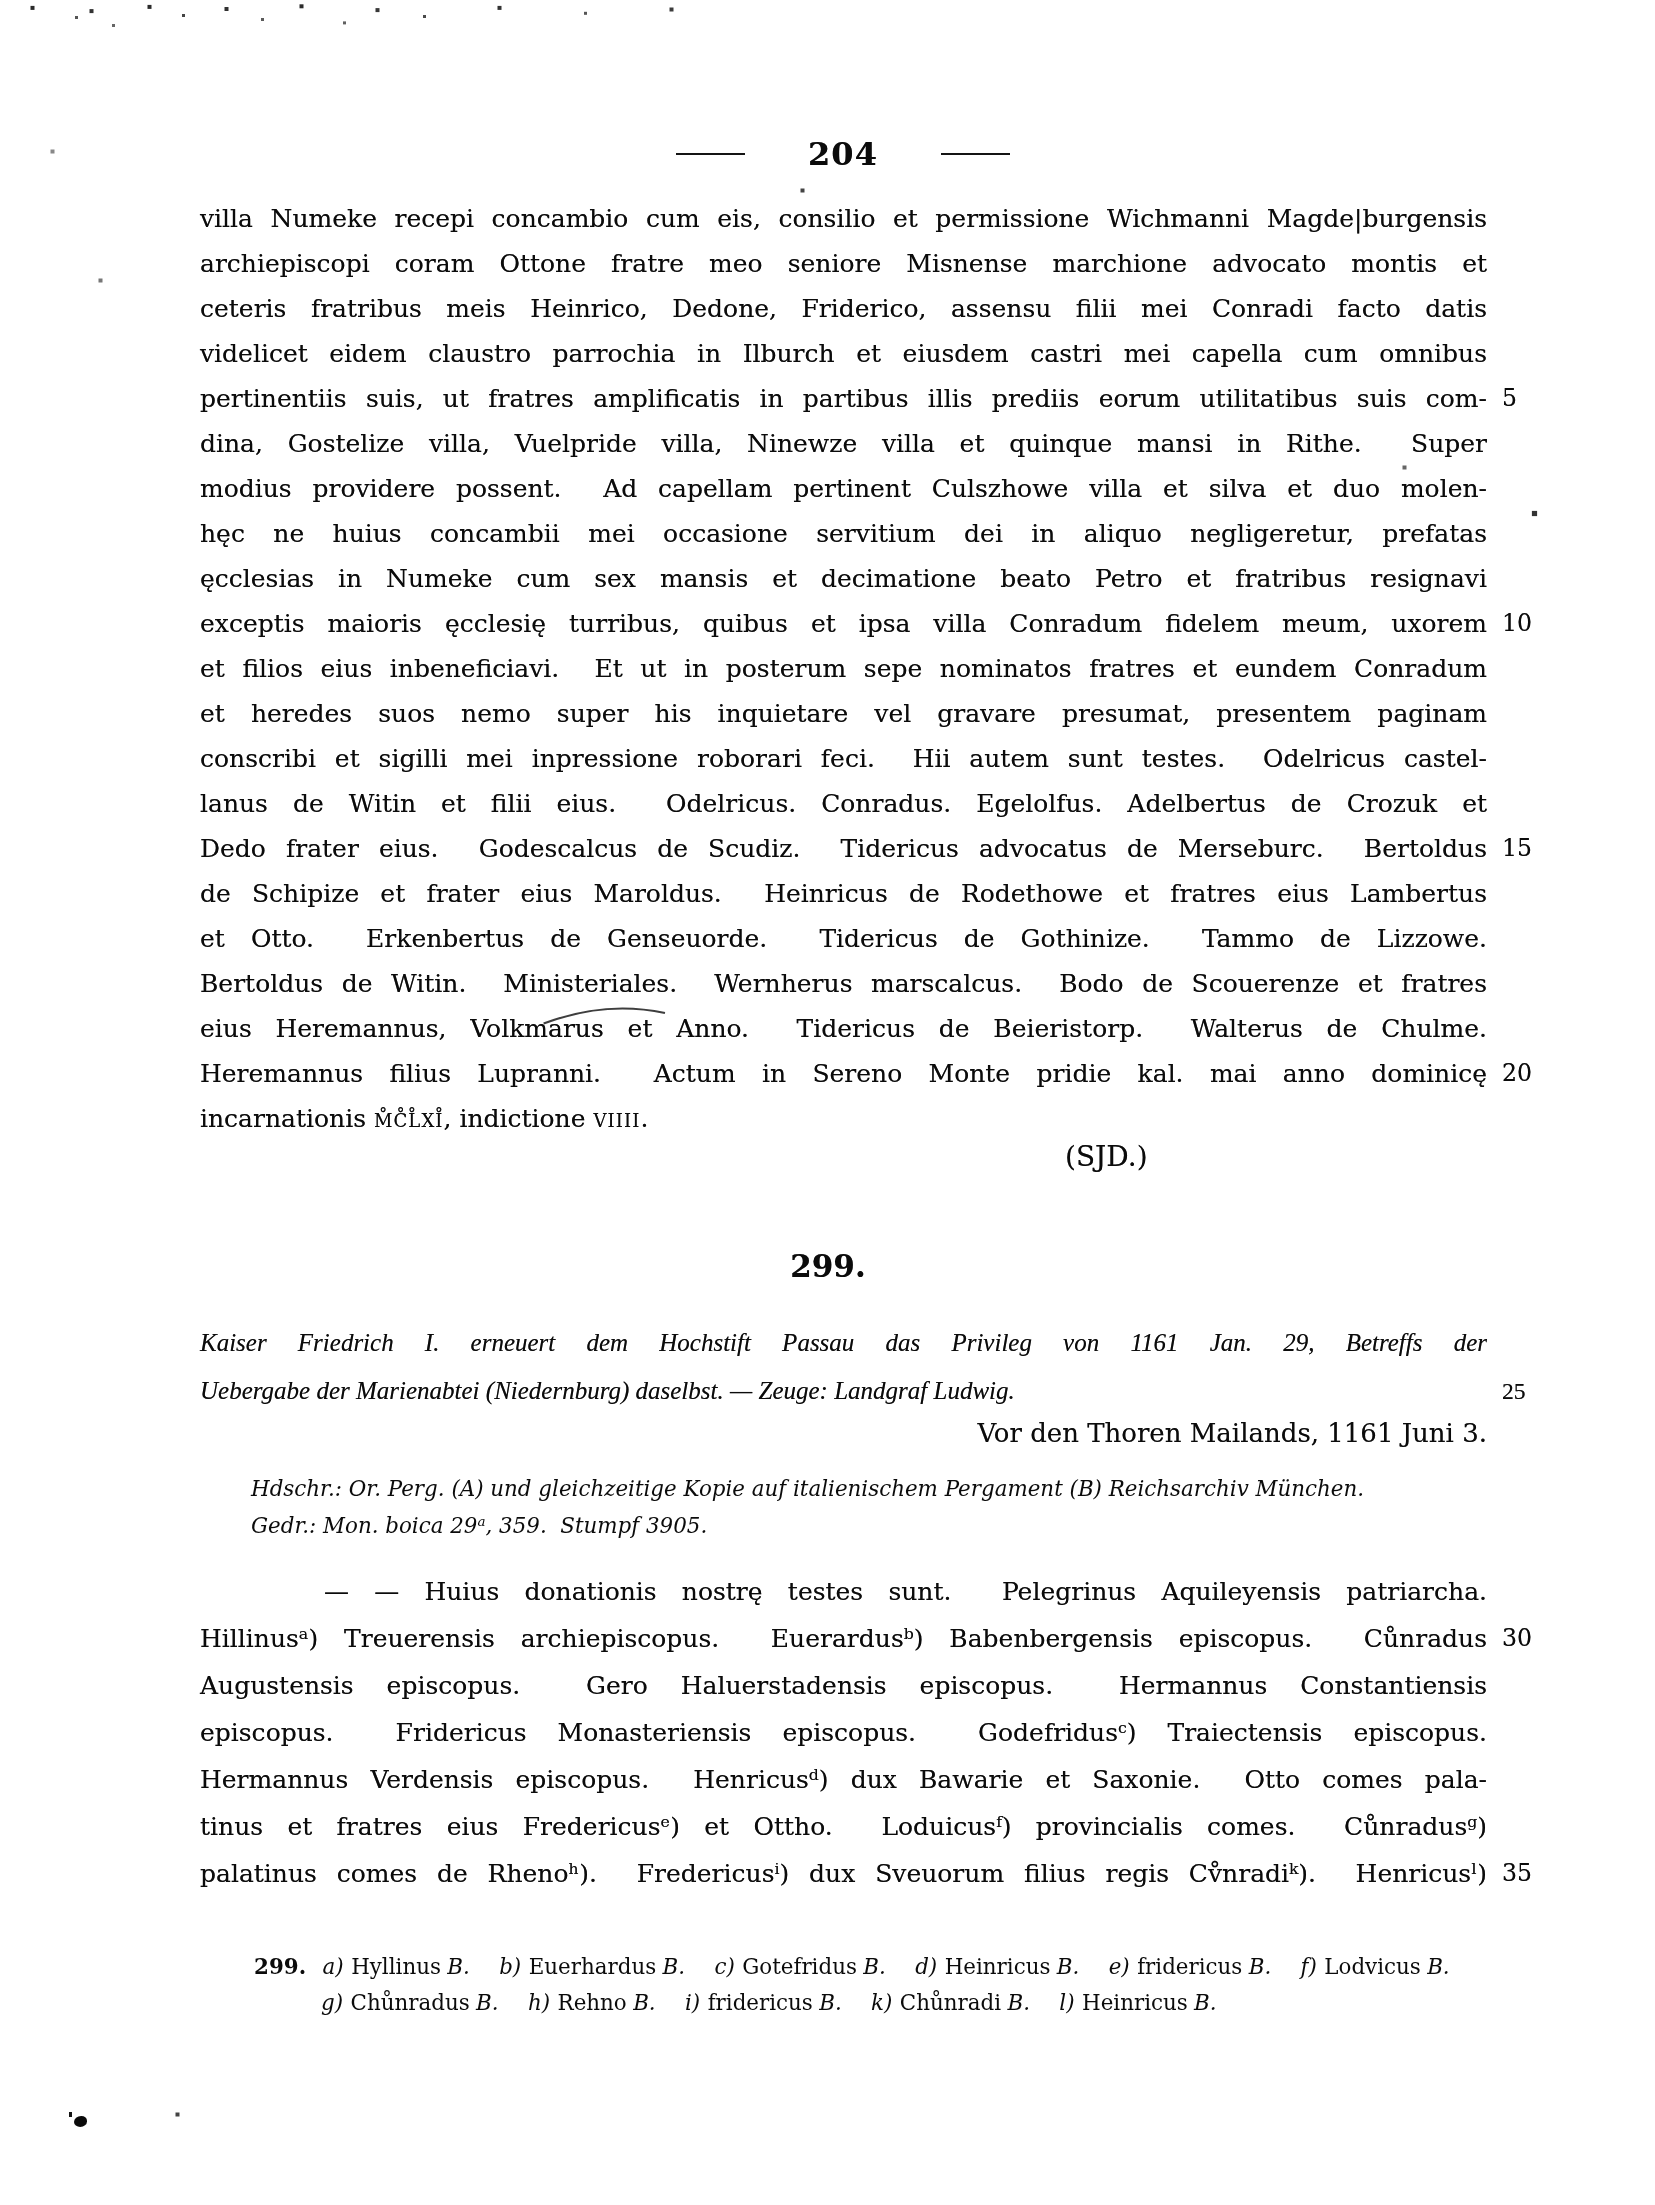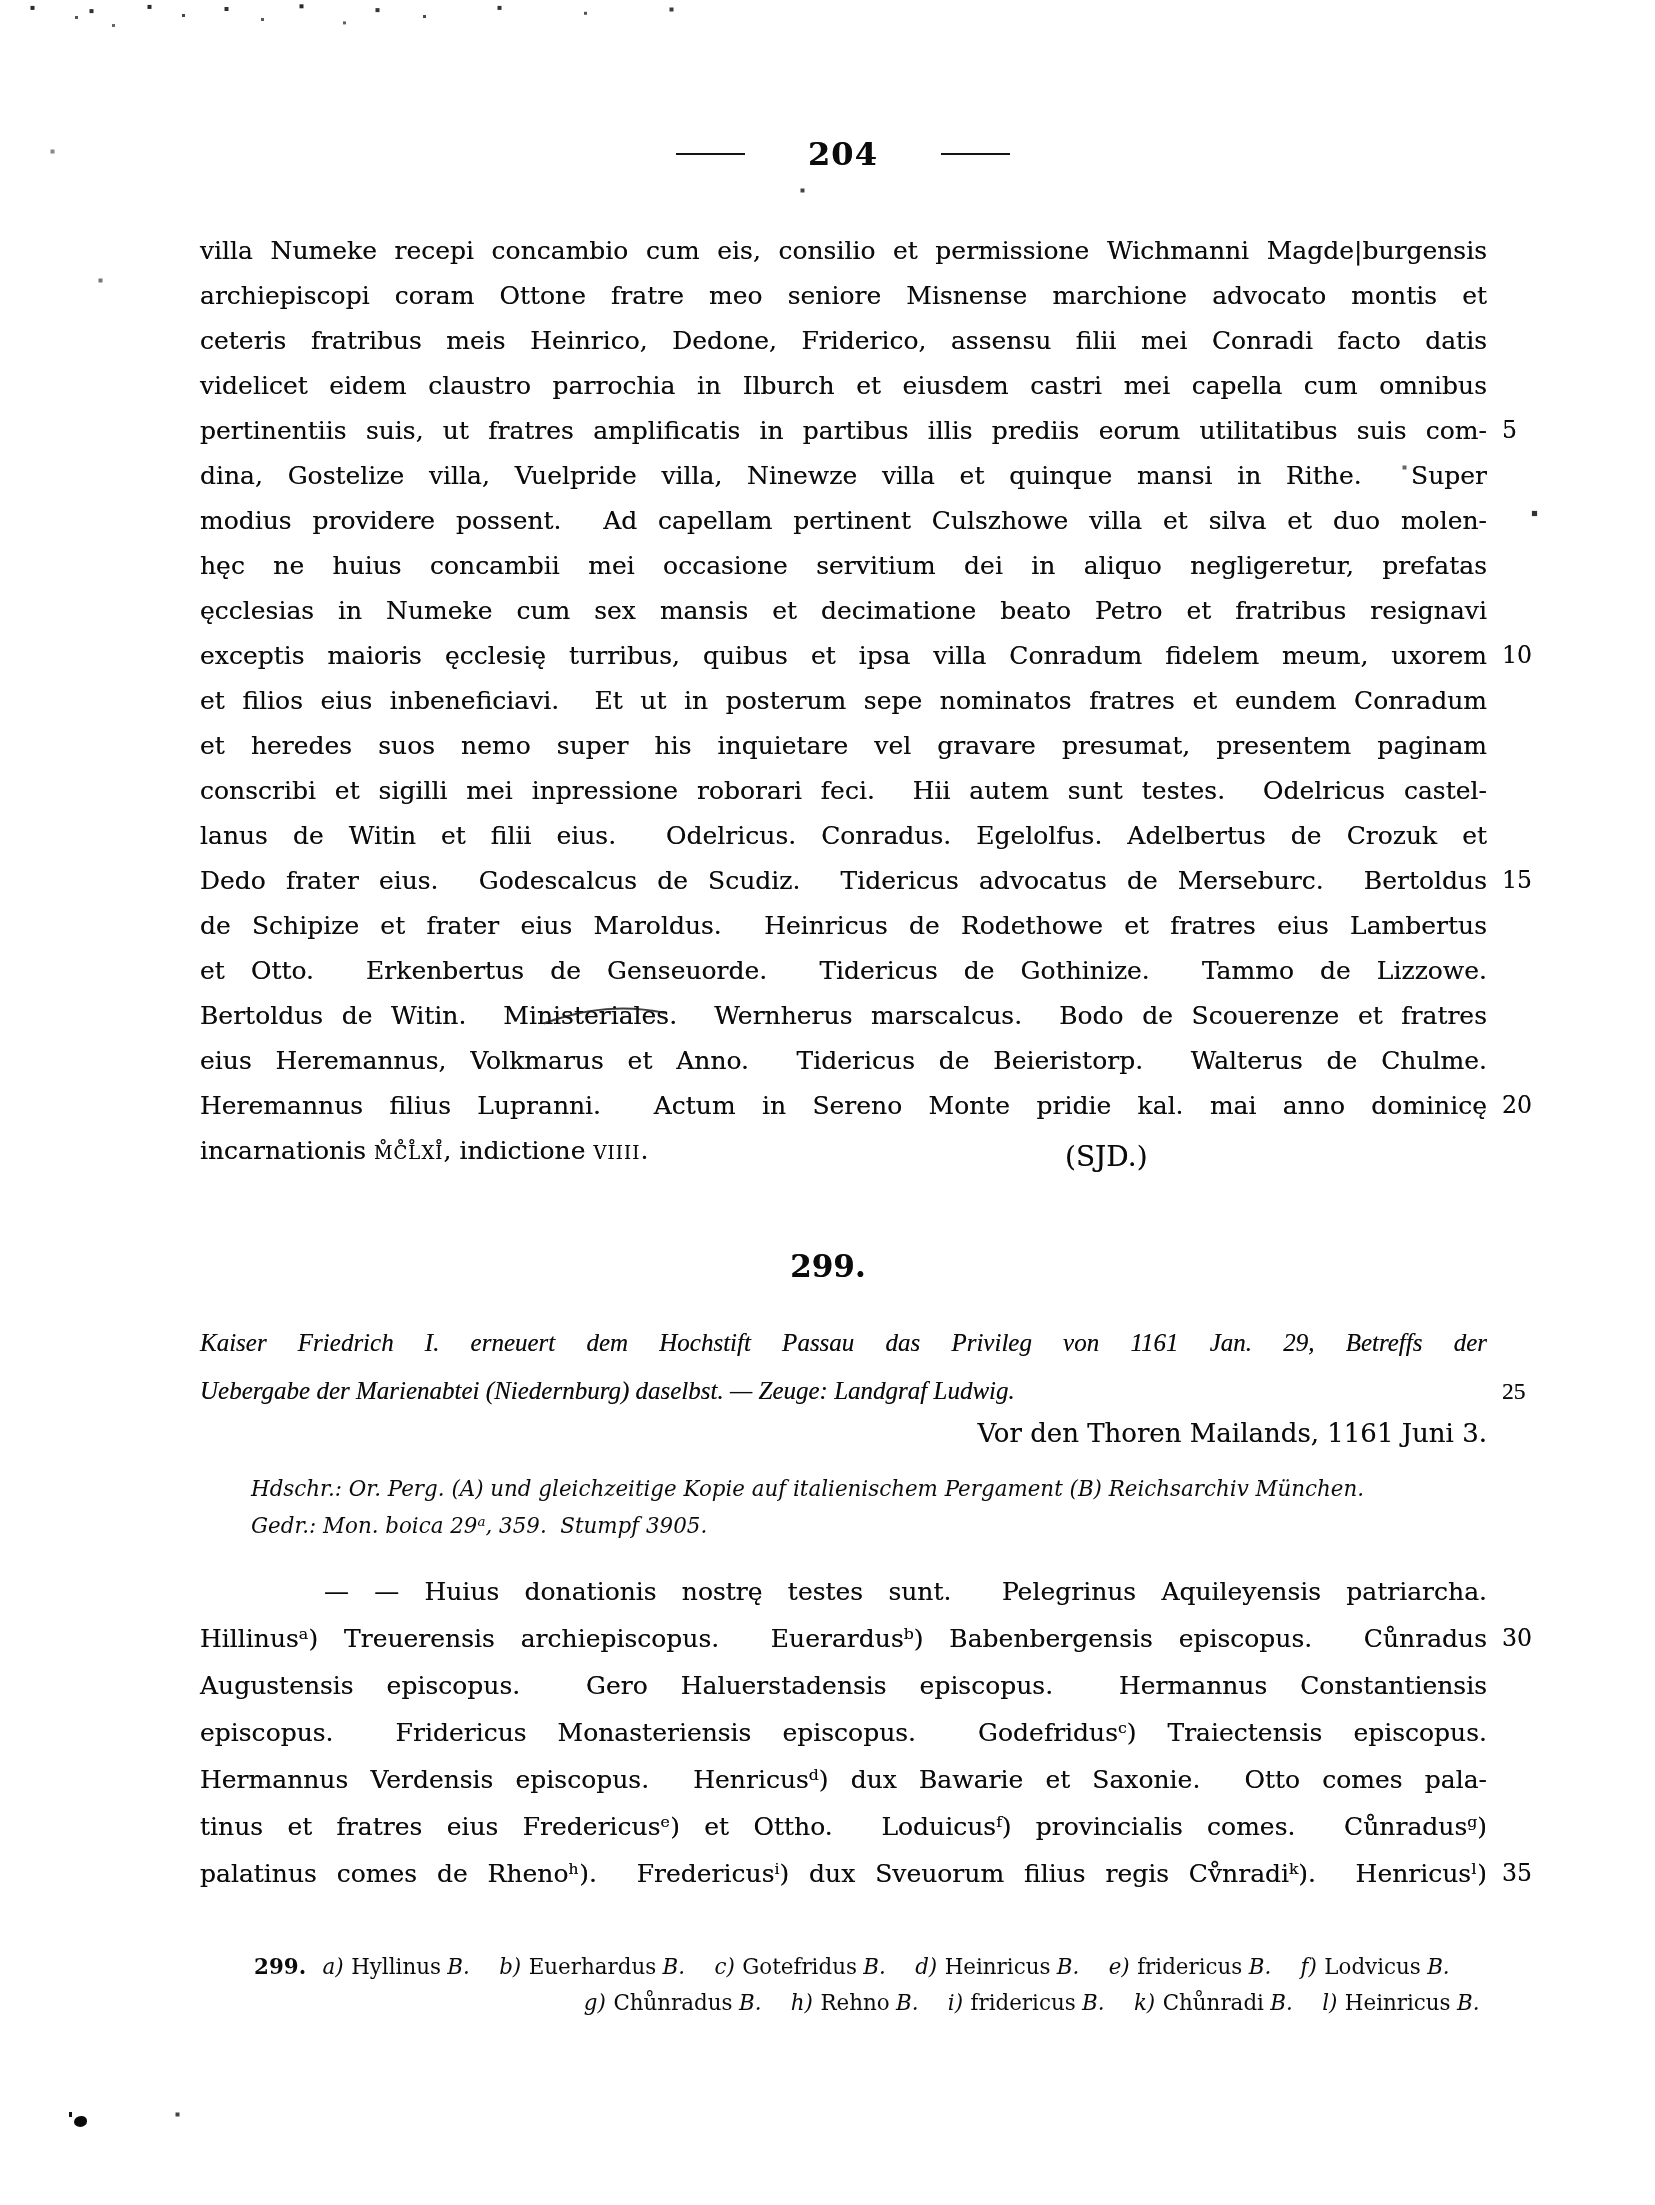--- a/index.html
+++ b/index.html
@@ -54,21 +54,21 @@
   .dateline{
     position:absolute;left:200px;top:1418px;width:1287px;
     text-align:right;font-weight:normal;font-size:26px;
     text-shadow:0 0 0.5px rgba(0,0,0,.5);
   }
   .sources{position:absolute;left:251px;top:1470px;width:1259px;font-style:italic;font-size:21.4px;}
   .sources .srcline{height:37px;line-height:37px;white-space:pre-wrap;}
   
   .footnotes{position:absolute;left:254px;top:1949px;width:1248px;font-size:21.4px;}
   .fnrow{height:36px;line-height:36px;white-space:nowrap;}
-  .fnrow.second{margin-left:67px;text-align:right;}
+  .fnrow.second{margin-left:67px;}
   .fnlabel{font-weight:bold;margin-right:9.6px;}
   .fni{margin-right:22.5px;}
   .mk{font-style:italic;margin-right:7.5px;}
   .src{font-style:italic;margin-left:6.4px;}
   
   .arc{position:absolute;left:538px;top:997px;}
   
   .speck{
     position:absolute;left:0;top:0;width:2.7px;height:2.7px;background:transparent;
     box-shadow:
@@ -92,21 +92,21 @@
 <div class="sheet">
 
   <div class="speck"></div>
 
   <div class="runhead">
     <div class="rule"></div>
     <div class="pagenum">204</div>
     <div class="rule"></div>
   </div>
 
-  <div class="col" style="top:228px;">
+  <div class="col" style="top:196px;">
     <div class="tl"><span>villa Numeke recepi concambio cum eis, consilio et permissione Wichmanni Magde|burgensis</span></div>
     <div class="tl"><span>archiepiscopi coram Ottone fratre meo seniore Misnense marchione advocato montis et</span></div>
     <div class="tl"><span>ceteris fratribus meis Heinrico, Dedone, Friderico, assensu filii mei Conradi facto datis</span></div>
     <div class="tl"><span>videlicet eidem claustro parrochia in Ilburch et eiusdem castri mei capella cum omnibus</span></div>
     <div class="tl"><span>pertinentiis suis, ut fratres amplificatis in partibus illis prediis eorum utilitatibus suis com-</span><span class="mn">5</span></div>
     <div class="tl"><span>dina, Gostelize villa, Vuelpride villa, Ninewze villa et quinque mansi in Rithe.  Super</span></div>
     <div class="tl"><span>modius providere possent.  Ad capellam pertinent Culszhowe villa et silva et duo molen-</span></div>
     <div class="tl"><span>hęc ne huius concambii mei occasione servitium dei in aliquo negligeretur, prefatas</span></div>
     <div class="tl"><span>ęcclesias in Numeke cum sex mansis et decimatione beato Petro et fratribus resignavi</span></div>
     <div class="tl"><span>exceptis maioris ęcclesię turribus, quibus et ipsa villa Conradum fidelem meum, uxorem</span><span class="mn">10</span></div>

